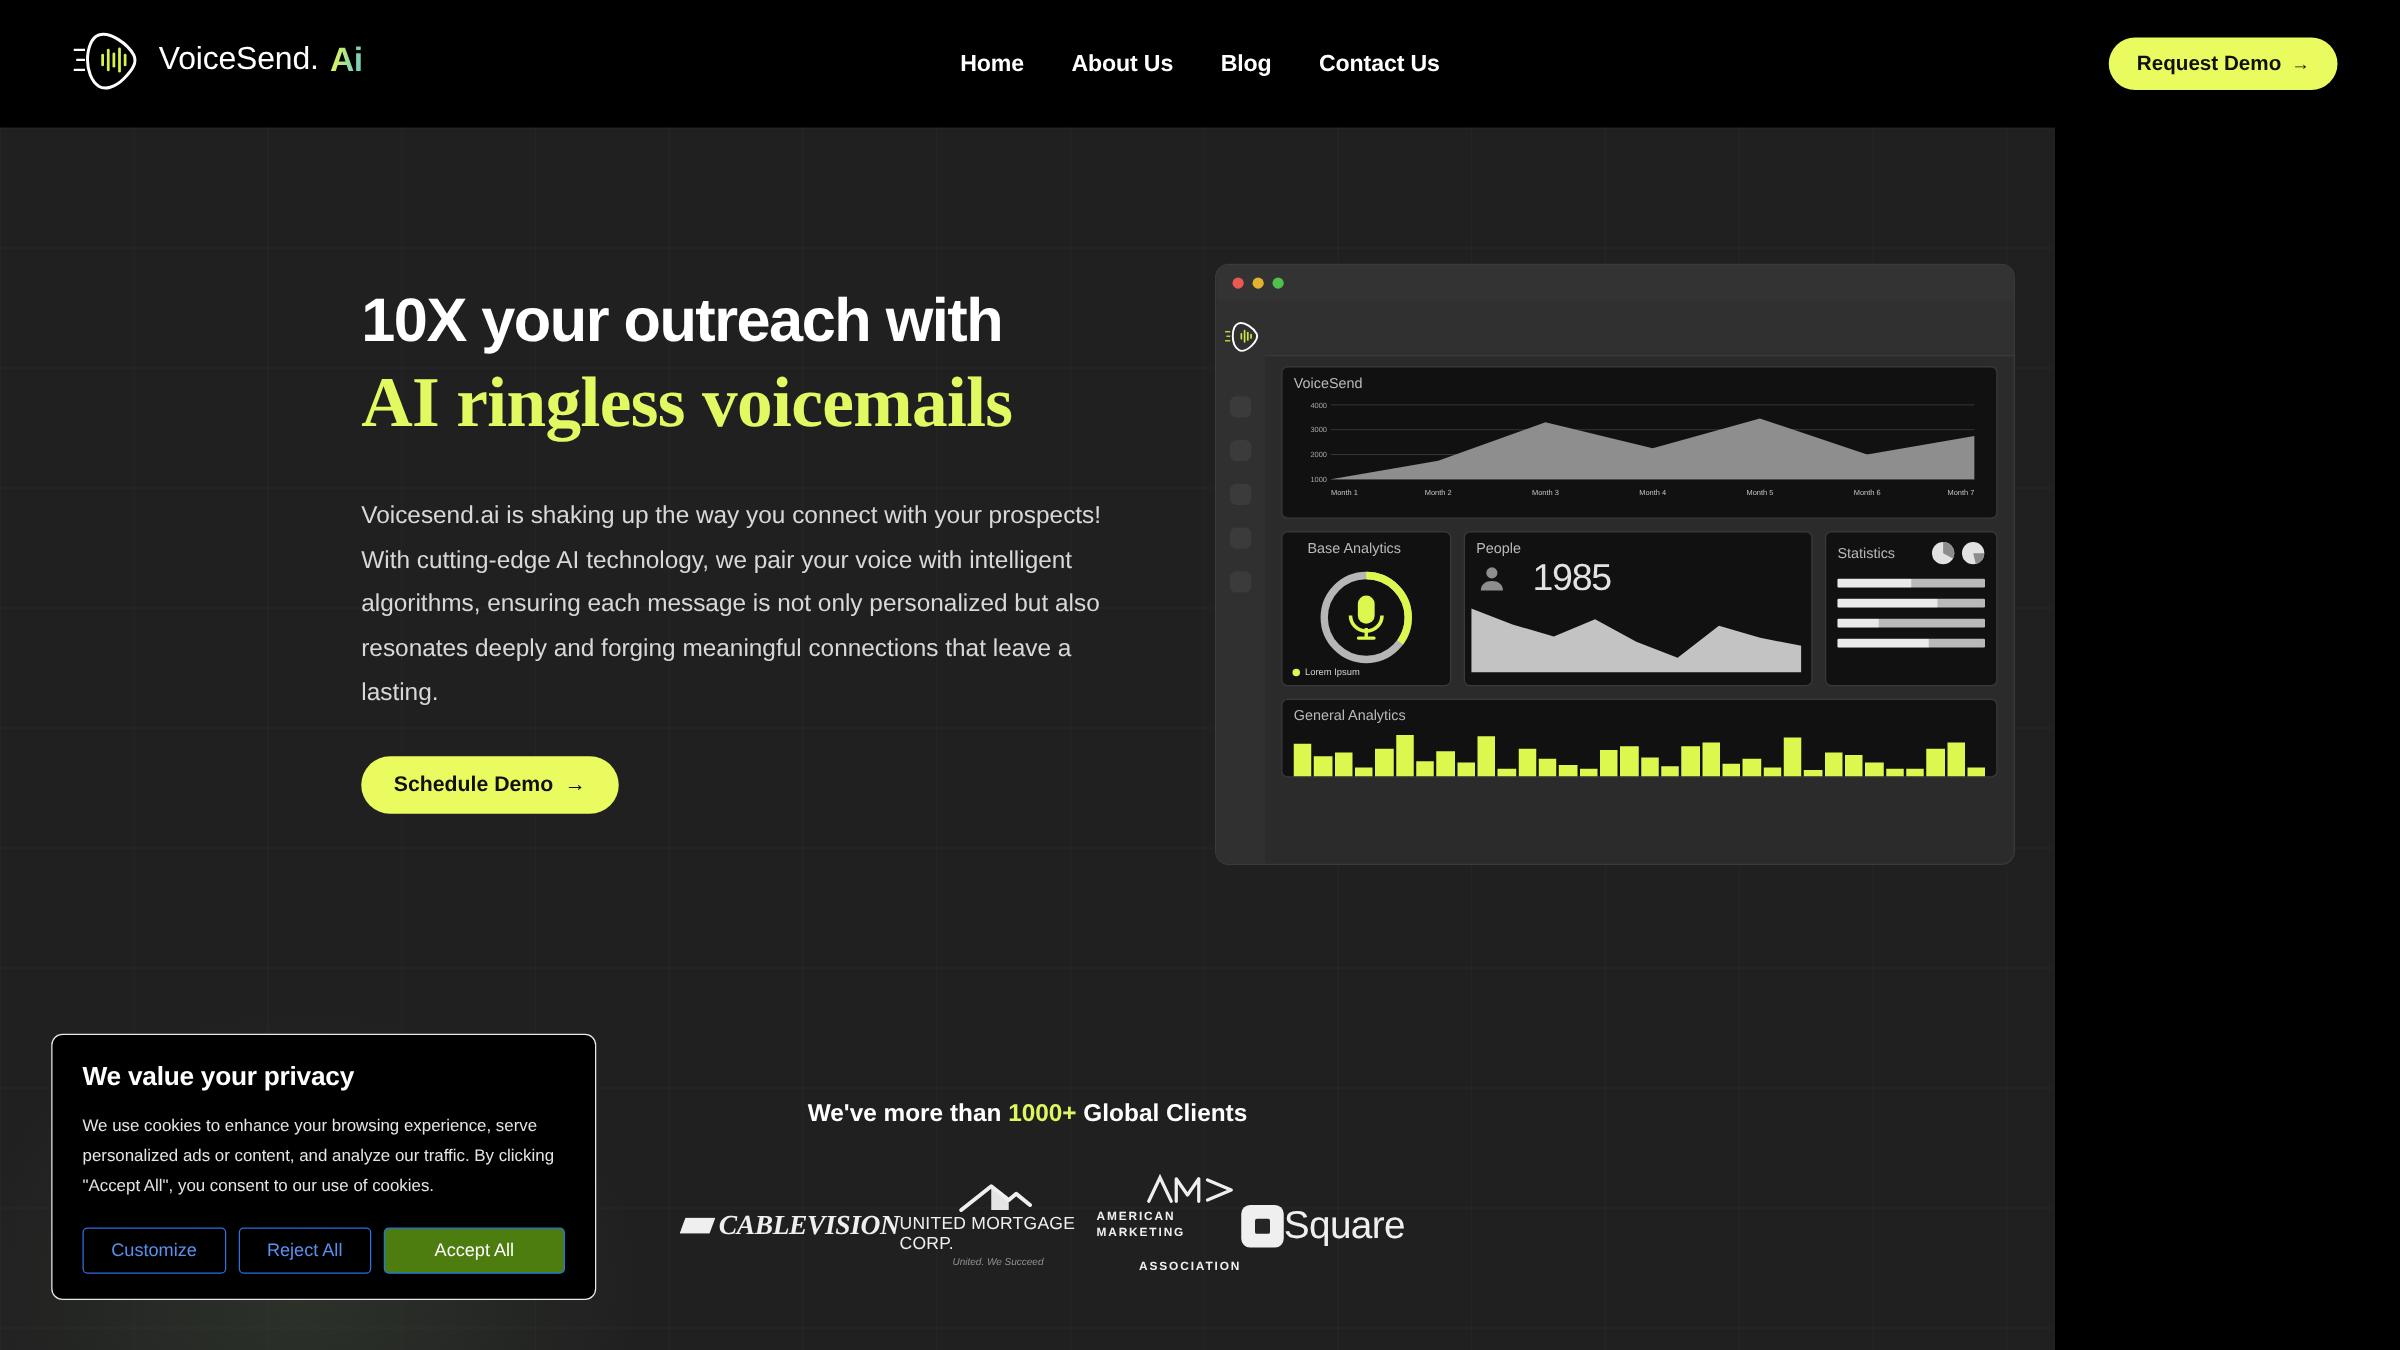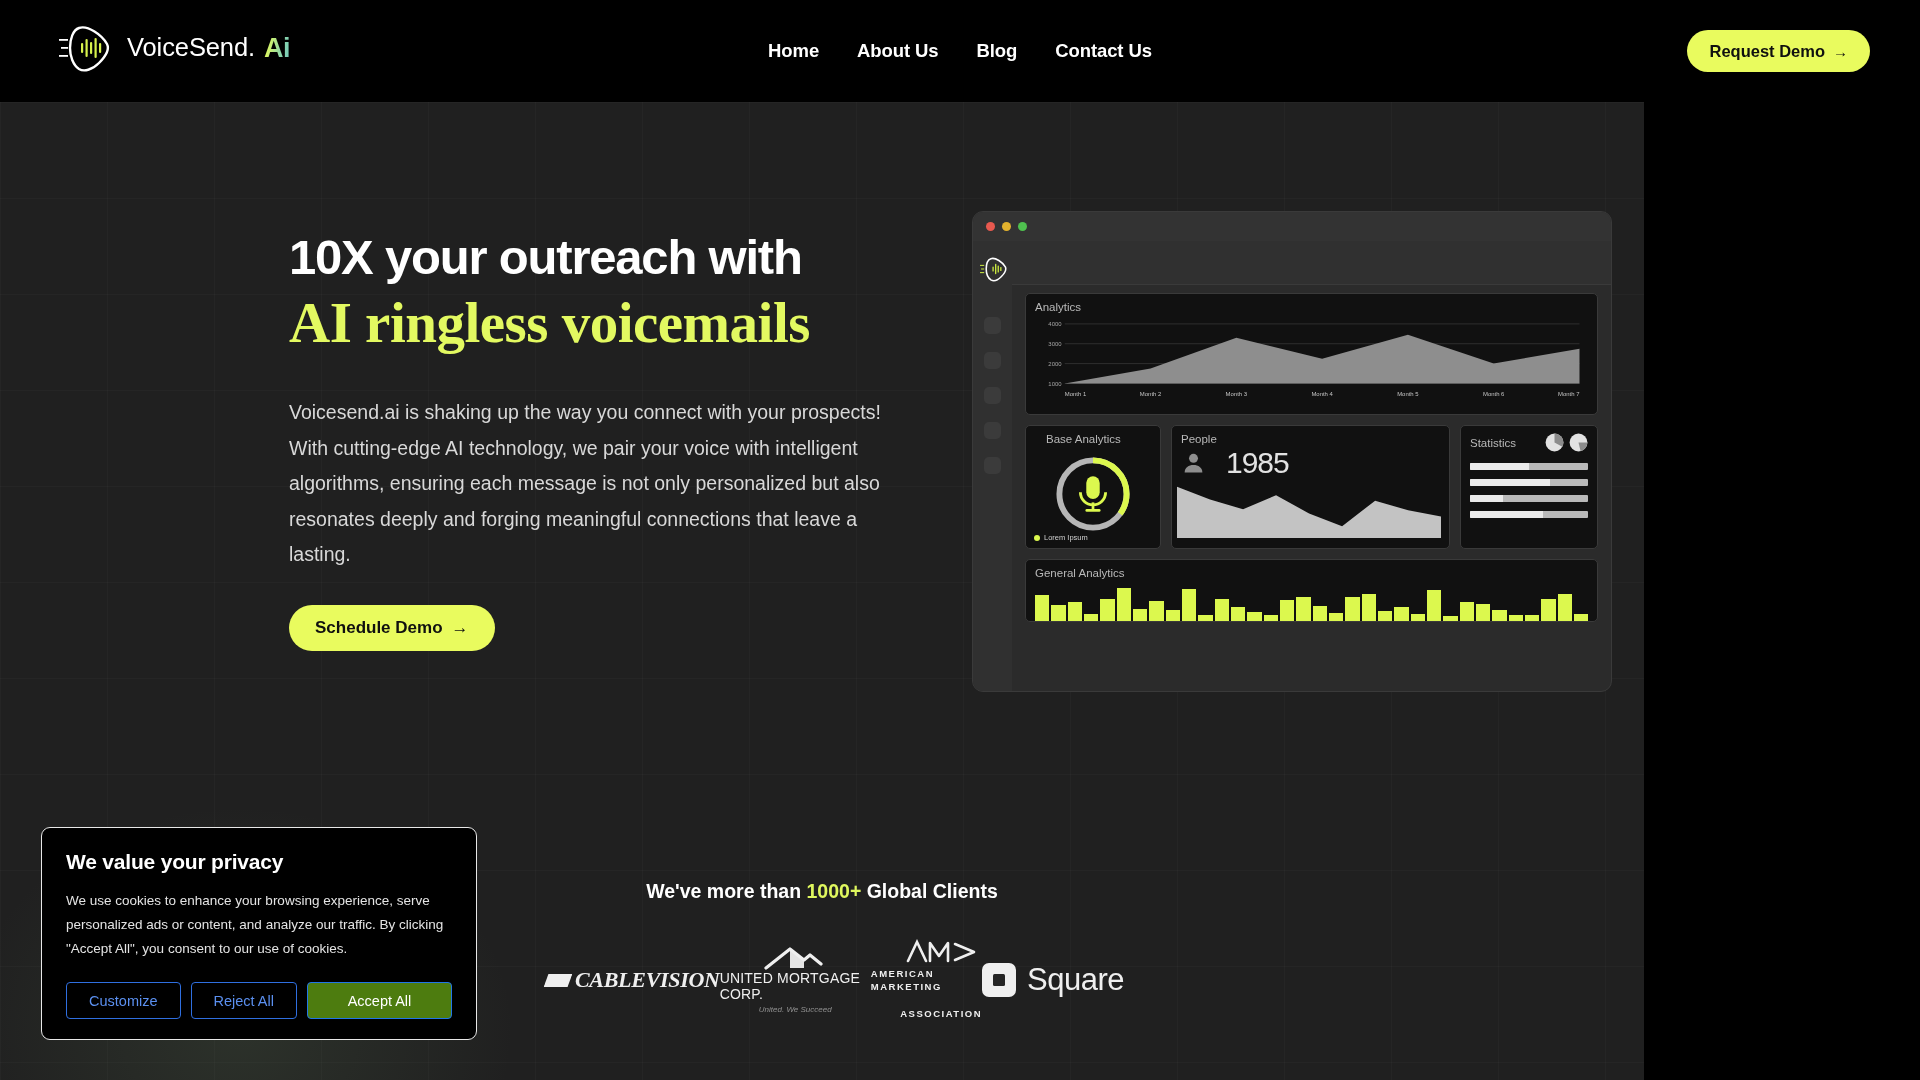--- a/index.html
+++ b/index.html
@@ -120,21 +120,21 @@
   .cablevision { font-family: "Liberation Serif", serif; font-style: italic; font-weight: 700; font-size: 22px; letter-spacing: -0.3px; }
   .cv-mark { width: 26px; height: 13px; background: #fff; margin-right: 4px; transform: skewX(-12deg); clip-path: polygon(8% 0, 100% 0, 92% 100%, 0 100%); }
 
   .umc { display: flex; flex-direction: column; align-items: center; }
   .umc-name { font-size: 14px; font-weight: 400; letter-spacing: 0.2px; }
   .umc-tag { font-size: 8px; color: #9a9a9a; font-style: italic; margin-top: 3px; }
 
   .ama { display: flex; flex-direction: column; align-items: flex-end; }
   .ama-sub { font-size: 9.5px; font-weight: 700; letter-spacing: 1.5px; line-height: 1.35; margin-top: 4px; }
 
-  .square { display: flex; align-items: center; gap: 11px; }
+  .square { display: flex; align-items: flex-end; }
   .sq-mark { width: 34px; height: 34px; border-radius: 7px; background: #fff; display: flex; align-items: center; justify-content: center; }
   .sq-inner { width: 12px; height: 12px; background: #262626; border-radius: 1.5px; }
   .sq-text { font-size: 31px; font-weight: 400; letter-spacing: -0.5px; }
 
   
   .cookie {
     position: absolute; left: 41px; top: 827px; width: 436px;
     background: #000; border: 1.5px solid #e8e8e8; border-radius: 9px;
     padding: 22px 24px 20px 24px; z-index: 60;
   }
@@ -217,21 +217,21 @@
       <span class="side-item" style="top:146px"></span>
       <span class="side-item" style="top:181px"></span>
       <span class="side-item" style="top:216px"></span>
     </div>
 
     <div class="dash-head2"></div>
 
     <div class="dash-body">
 
       <div class="card card-analytics">
-        <div class="card-title">Analytics</div>
+        <div class="card-title">VoiceSend</div>
         <svg viewBox="0 0 520 86" width="100%" height="92">
           <g id="analytics-chart">
               <line x1="28" x2="512" y1="66" y2="66" stroke="#4a4a4a" stroke-width="0.5"></line>
               <text x="25" y="68" text-anchor="end" class="axis-lbl">1000</text>
               <line x1="28" x2="512" y1="47.333333333333336" y2="47.333333333333336" stroke="#4a4a4a" stroke-width="0.5"></line>
               <text x="25" y="49.333333333333336" text-anchor="end" class="axis-lbl">2000</text>
               <line x1="28" x2="512" y1="28.66666666666667" y2="28.66666666666667" stroke="#4a4a4a" stroke-width="0.5"></line>
               <text x="25" y="30.66666666666667" text-anchor="end" class="axis-lbl">3000</text>
               <line x1="28" x2="512" y1="10" y2="10" stroke="#4a4a4a" stroke-width="0.5"></line>
               <text x="25" y="12" text-anchor="end" class="axis-lbl">4000</text>

